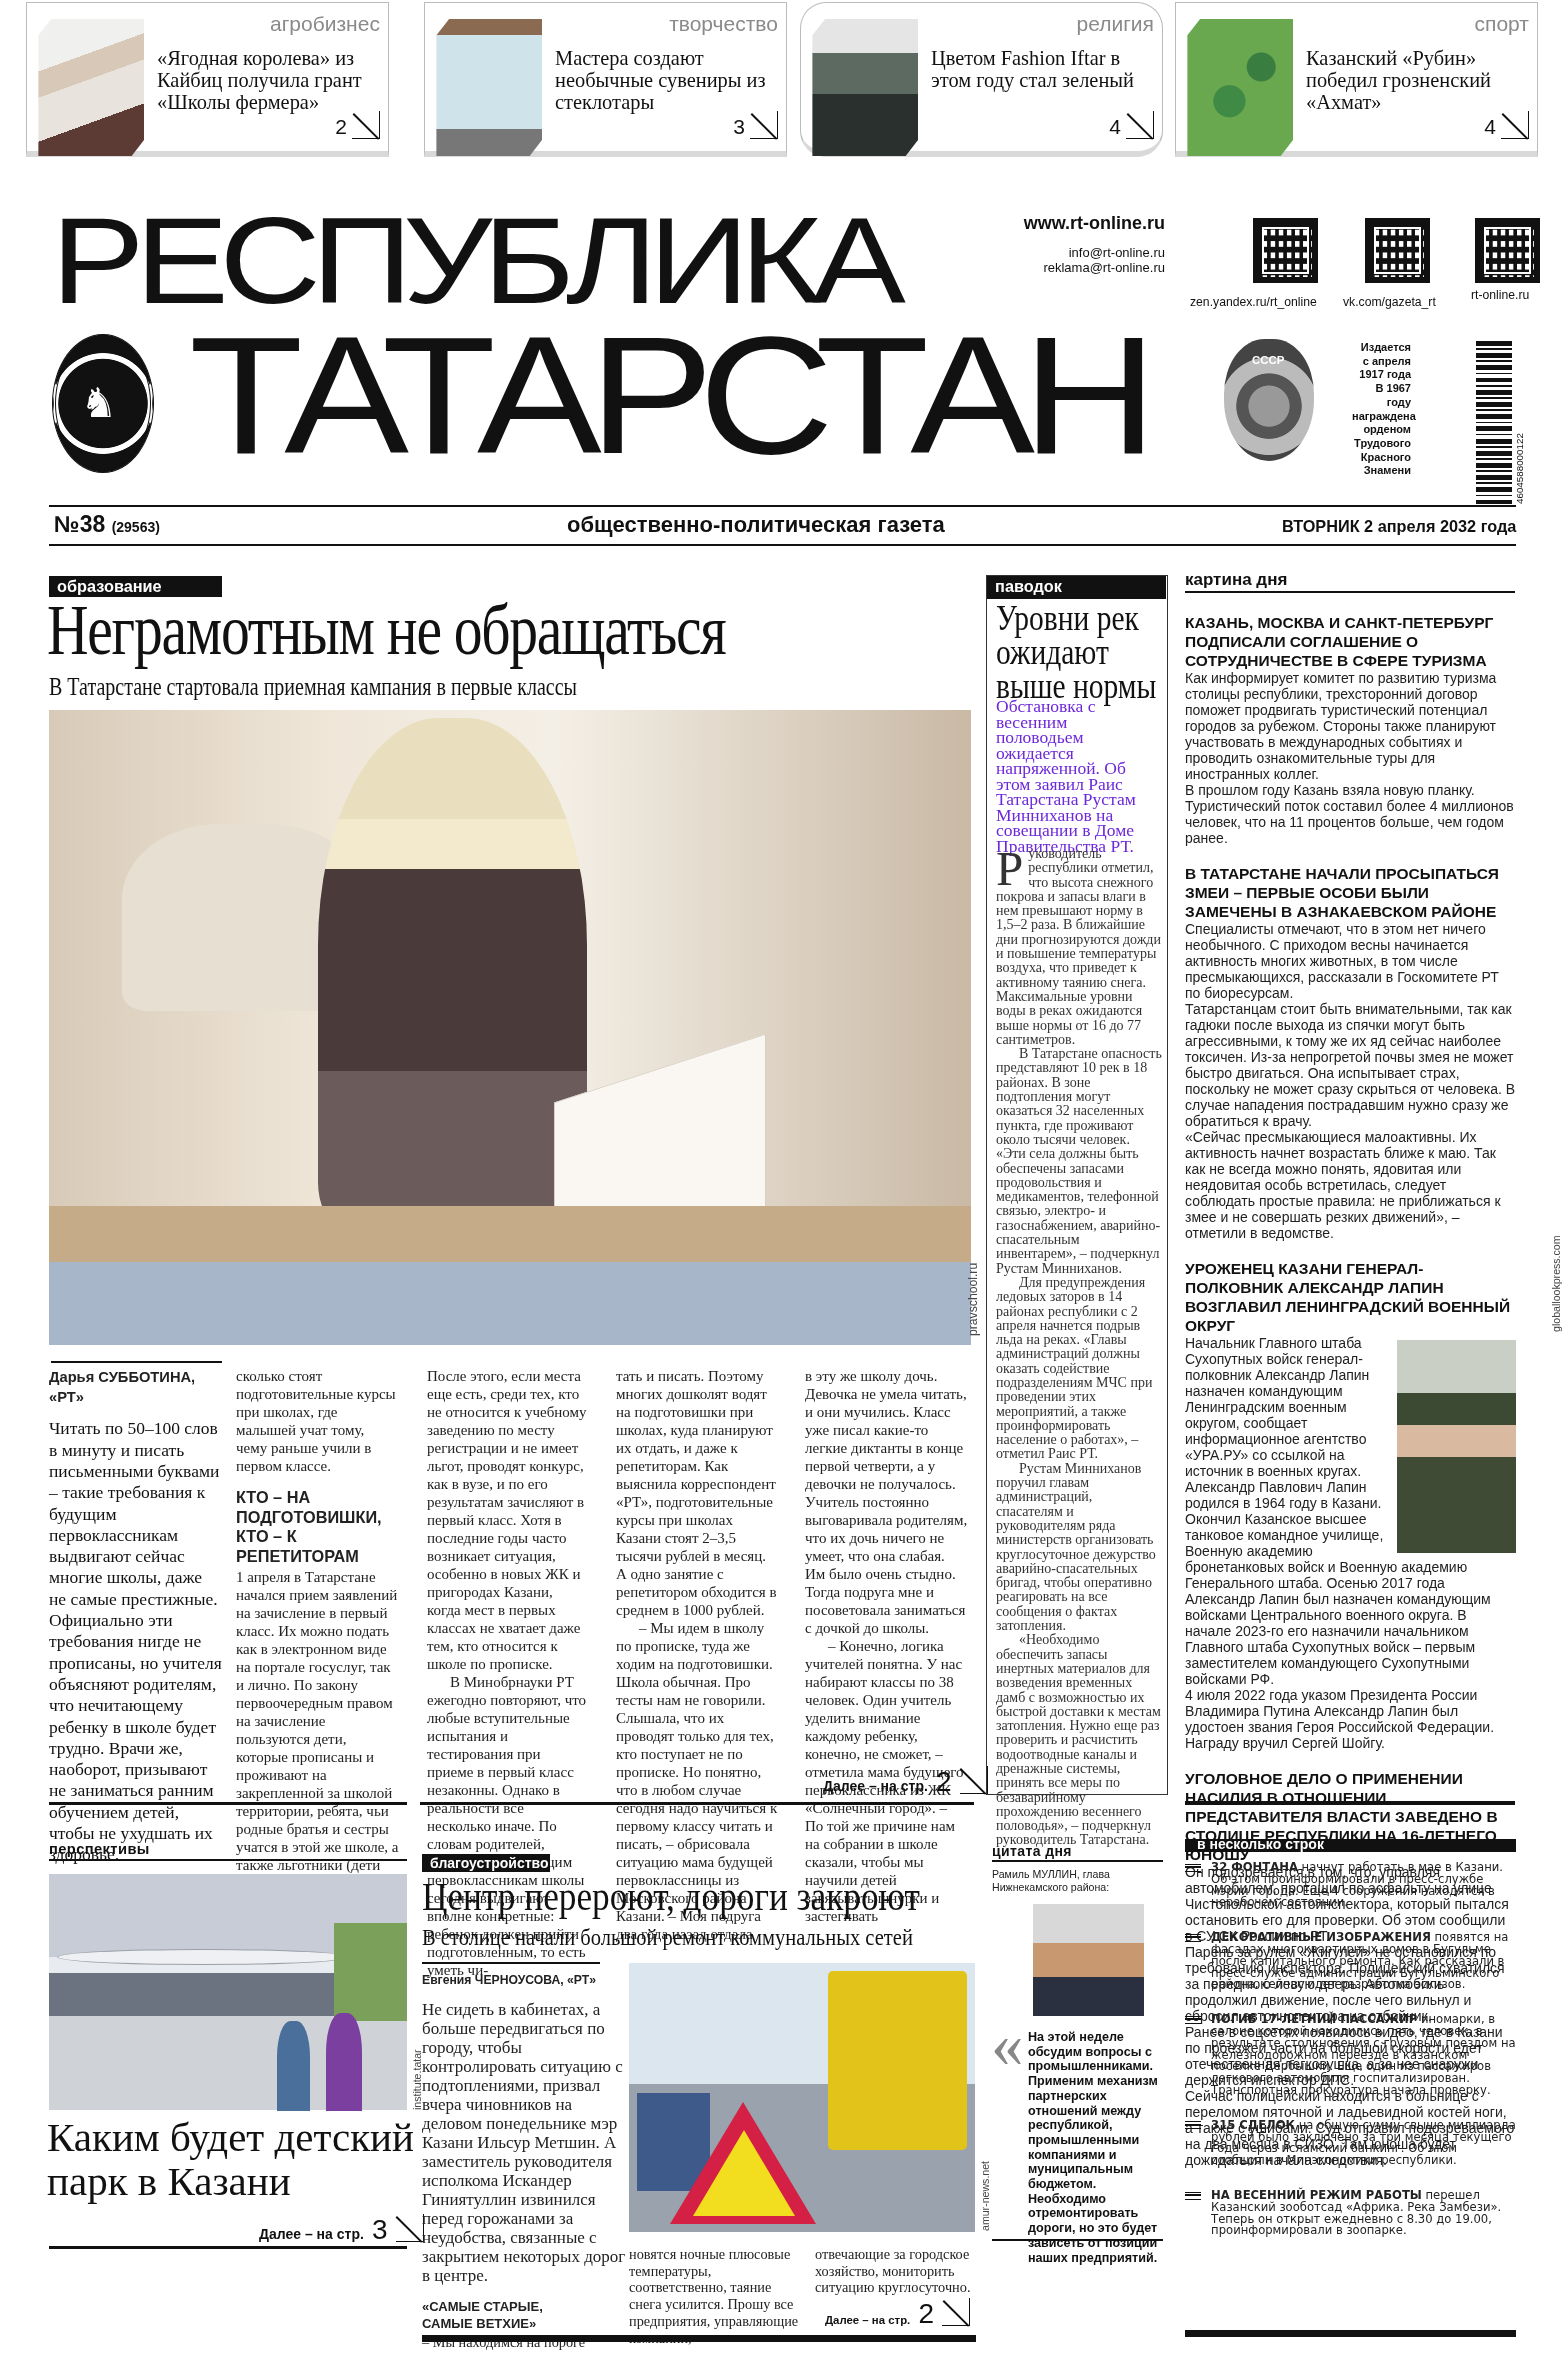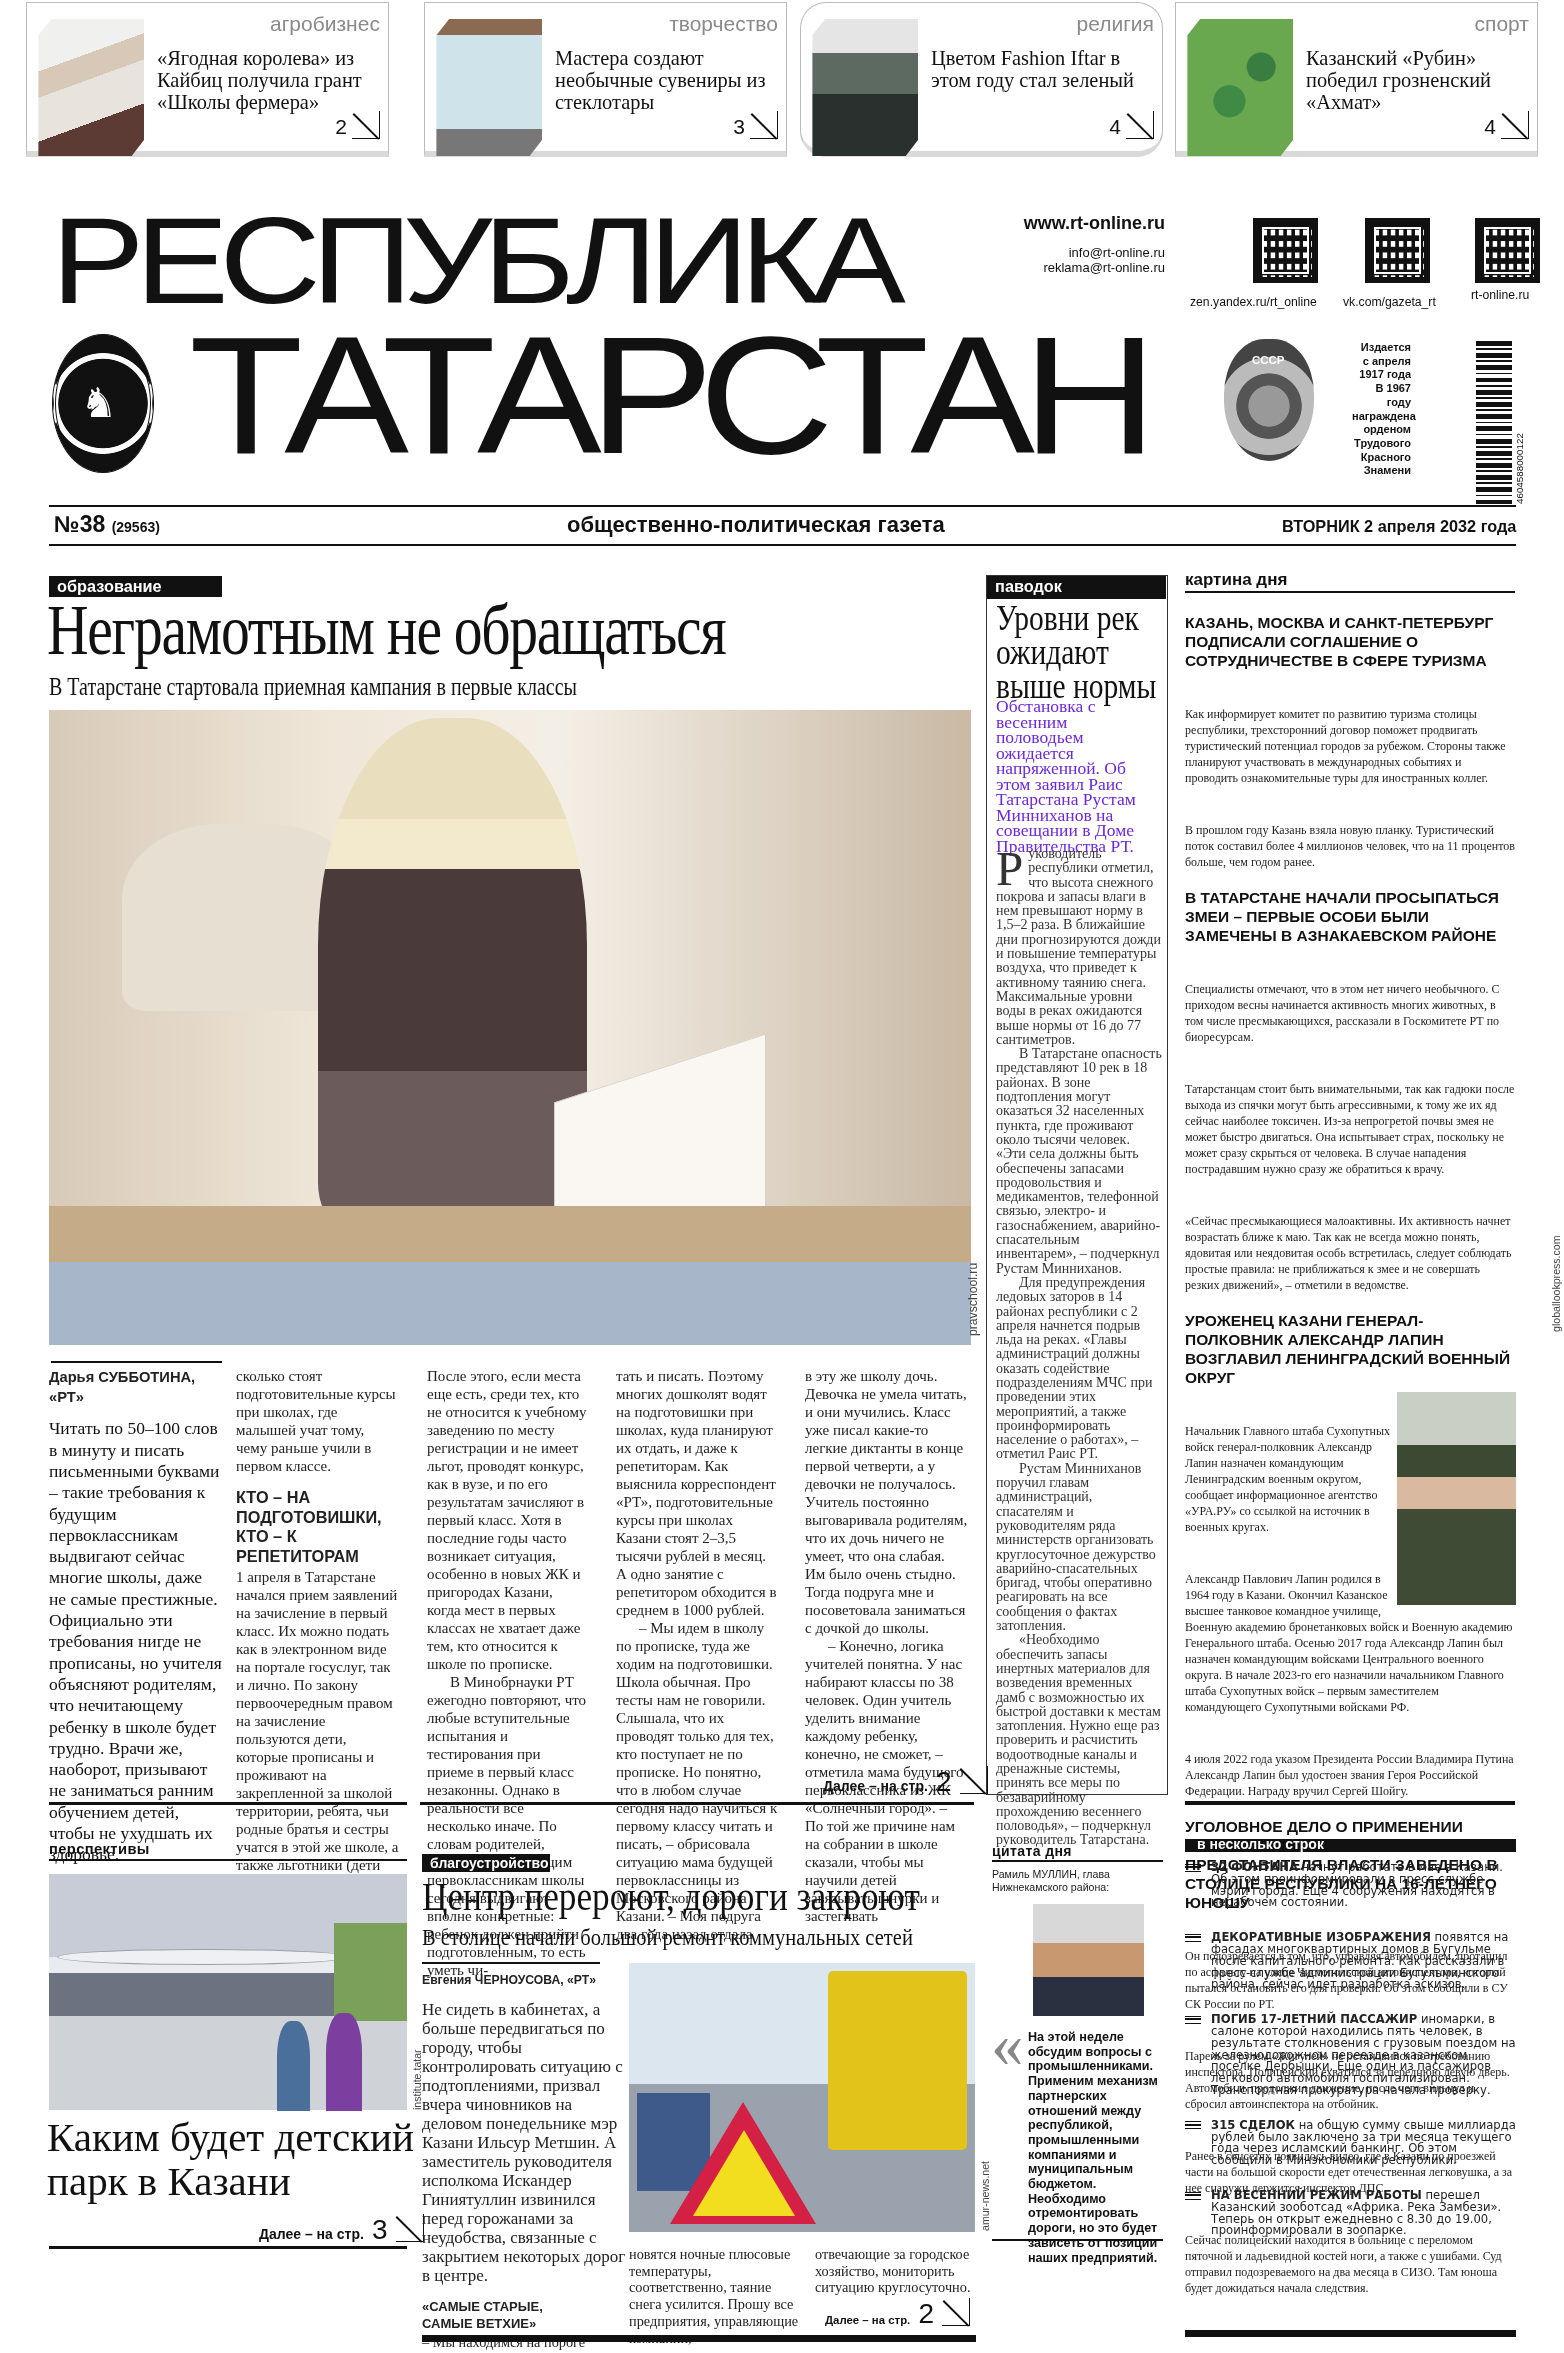--- a/index.html
+++ b/index.html
@@ -34,21 +34,21 @@
   .rubric-black { position: absolute; background: #111; color: #fff; font-family: "Liberation Sans", sans-serif; font-weight: 700; font-size: 16.3px; padding: 0.8px 8.1px; height: 21px; line-height: 19.6px; }
   .col-text { position: absolute; font-size: 16px; line-height: 20px; text-align: left; color: #222; }
   .byline { font-family: "Liberation Sans", sans-serif; font-weight: 700; font-size: 14.7px; }
   .subhead { font-family: "Liberation Sans", sans-serif; font-weight: 700; font-size: 16.3px; line-height: 19.6px; margin: 13px 0 1.6px; }
   .dropcap { float: left; font-size: 67px; line-height: 52px; margin: 3.3px 4.9px 0 0; }
   .indent { text-indent: 23px; }
   .further { font-family: "Liberation Sans", sans-serif; font-weight: 700; font-size: 14px; display: flex; align-items: flex-end; gap: 8.1px; }
   .further .num { font-weight: 400; font-size: 28px; line-height: 24.4px; }
 
   .kd-head { font-family: "Liberation Sans", sans-serif; font-weight: 700; font-size: 15.5px; line-height: 19px; margin-top: 18px; }
-  .kd-text { font-family: Liberation Serif, serif; font-size: 12px; line-height: 16px; color: #222; margin-top: 36px; }
+  .kd-text { font-family: Liberation Sans, sans-serif; font-size: 14px; line-height: 16px; color: #222; }
 
   .brief { display: flex; gap: 9.8px; margin-bottom: 23px; font-family: "DejaVu Sans", sans-serif; font-size: 11.6px; line-height: 11.8px; color: #222; }
   .brief .lines { width: 16.3px; flex: none; margin-top: 1.6px; height: 8.1px; border-top: 1.6px solid #111; border-bottom: 1.6px solid #111; position: relative; }
   .brief .lines::after { content: ""; position: absolute; left: 0; right: 0; top: 1.6px; height: 1.6px; background: #111; }
   .brief b { font-weight: 700; }
 
   .credit { position: absolute; font-family: "Liberation Sans", sans-serif; font-size: 12.2px; color: #444; transform: rotate(-90deg); transform-origin: left top; white-space: nowrap; }
 </style>
 </head>
 <body>

